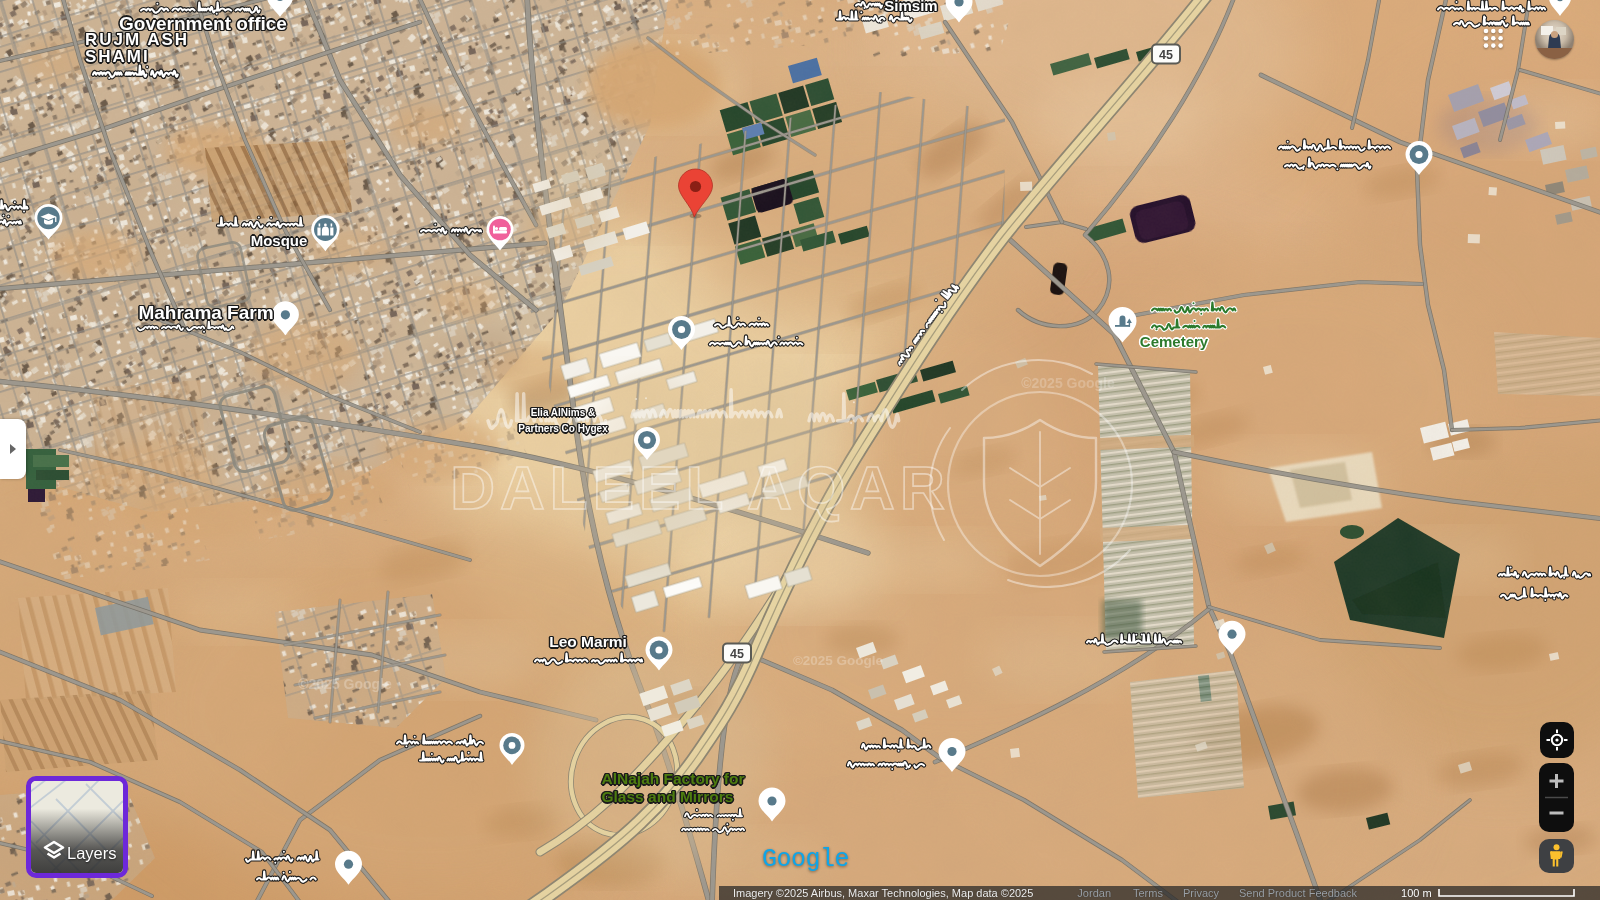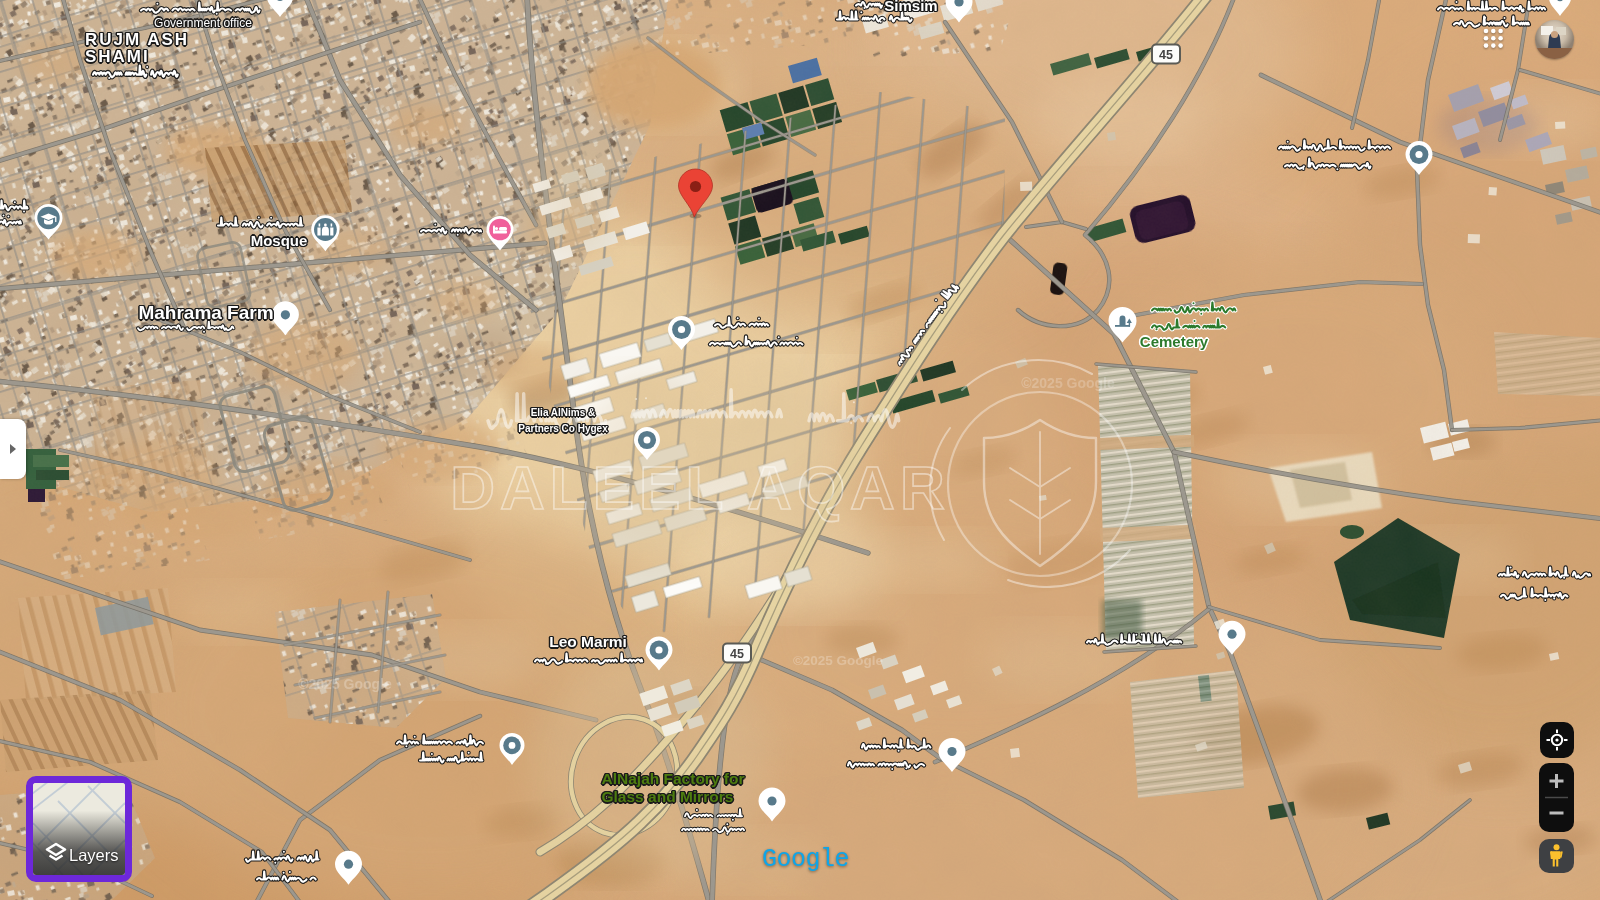--- a/index.html
+++ b/index.html
@@ -932,21 +932,21 @@
       <g>
         <path d="M1232,654.7 C1227.5,647.7 1218.5,642.57 1218.5,634.2 a13.5,13.5 0 1,1 27.0,0 C1245.5,642.57 1236.5,647.7 1232,654.7 Z" fill="#ffffff"></path>
         <circle cx="1232" cy="634.2" r="4.6" fill="#587a8b"></circle>
       </g>
       <g>
         <ellipse cx="695.5" cy="216" rx="6" ry="2.4" fill="#000000" opacity="0.25"></ellipse>
         <path d="M694.2,217 C691,205 678.5,195.5 678.5,186 a17,17 0 1,1 34,0 C712.5,195.5 700,205 694.2,217 Z" fill="#ea4335" stroke="#b23125" stroke-width="0.8"></path>
         <circle cx="695.5" cy="186.5" r="5.6" fill="#8a1f15"></circle>
       </g>
     </svg>
-<div style="position:absolute;left:203px;top:23px;transform:translate(-50%,-50%);font-size:12px;font-weight:400;color:#fff;text-shadow:-1px -1px 0 #1b1b1b,1px -1px 0 #1b1b1b,-1px 1px 0 #1b1b1b,1px 1px 0 #1b1b1b,0 -1.5px 0 #1b1b1b,0 1.5px 0 #1b1b1b,-1.5px 0 0 #1b1b1b,1.5px 0 0 #1b1b1b;letter-spacing:0;line-height:17px;white-space:pre;text-align:center">Government office</div>
+<div style="position:absolute;left:203px;top:23px;transform:translate(-50%,-50%);font-size:19px;font-weight:700;color:#fff;text-shadow:-1px -1px 0 #1b1b1b,1px -1px 0 #1b1b1b,-1px 1px 0 #1b1b1b,1px 1px 0 #1b1b1b,0 -1.5px 0 #1b1b1b,0 1.5px 0 #1b1b1b,-1.5px 0 0 #1b1b1b,1.5px 0 0 #1b1b1b;letter-spacing:0;line-height:17px;white-space:pre;text-align:center">Government office</div>
 <div style="position:absolute;left:137px;top:48px;transform:translate(-50%,-50%);font-size:17px;font-weight:700;color:#fff;text-shadow:-1px -1px 0 #1b1b1b,1px -1px 0 #1b1b1b,-1px 1px 0 #1b1b1b,1px 1px 0 #1b1b1b,0 -1.5px 0 #1b1b1b,0 1.5px 0 #1b1b1b,-1.5px 0 0 #1b1b1b,1.5px 0 0 #1b1b1b;letter-spacing:2px;line-height:17px;white-space:pre;">RUJM ASH
 SHAMI</div>
 <div style="position:absolute;left:279px;top:240px;transform:translate(-50%,-50%);font-size:15px;font-weight:700;color:#fff;text-shadow:-1px -1px 0 #1b1b1b,1px -1px 0 #1b1b1b,-1px 1px 0 #1b1b1b,1px 1px 0 #1b1b1b,0 -1.5px 0 #1b1b1b,0 1.5px 0 #1b1b1b,-1.5px 0 0 #1b1b1b,1.5px 0 0 #1b1b1b;letter-spacing:0;line-height:17px;white-space:pre;text-align:right">Mosque</div>
 <div style="position:absolute;left:206px;top:313px;transform:translate(-50%,-50%);font-size:19px;font-weight:700;color:#fff;text-shadow:-1px -1px 0 #1b1b1b,1px -1px 0 #1b1b1b,-1px 1px 0 #1b1b1b,1px 1px 0 #1b1b1b,0 -1.5px 0 #1b1b1b,0 1.5px 0 #1b1b1b,-1.5px 0 0 #1b1b1b,1.5px 0 0 #1b1b1b;letter-spacing:0;line-height:17.5px;white-space:pre;text-align:center">Mahrama Farm</div>
 <div style="position:absolute;left:911px;top:5px;transform:translate(-50%,-50%);font-size:15px;font-weight:700;color:#fff;text-shadow:-1px -1px 0 #1b1b1b,1px -1px 0 #1b1b1b,-1px 1px 0 #1b1b1b,1px 1px 0 #1b1b1b,0 -1.5px 0 #1b1b1b,0 1.5px 0 #1b1b1b,-1.5px 0 0 #1b1b1b,1.5px 0 0 #1b1b1b;letter-spacing:0;line-height:17px;white-space:pre;text-align:center">Simsim</div>
 <div style="position:absolute;left:1174px;top:341px;transform:translate(-50%,-50%);font-size:15px;font-weight:700;color:#2c7a2c;text-shadow:-1px -1px 0 #fff,1px -1px 0 #fff,-1px 1px 0 #fff,1px 1px 0 #fff,0 -1.5px 0 #fff,0 1.5px 0 #fff,-1.5px 0 0 #fff,1.5px 0 0 #fff;letter-spacing:0;line-height:17px;white-space:pre;text-align:center">Cemetery</div>
 <div style="position:absolute;left:563px;top:421px;transform:translate(-50%,-50%);font-size:10px;font-weight:700;color:#fff;text-shadow:-1px -1px 0 #1b1b1b,1px -1px 0 #1b1b1b,-1px 1px 0 #1b1b1b,1px 1px 0 #1b1b1b,0 -1.5px 0 #1b1b1b,0 1.5px 0 #1b1b1b,-1.5px 0 0 #1b1b1b,1.5px 0 0 #1b1b1b;letter-spacing:0;line-height:16px;white-space:pre;text-align:center">Elia AlNims &amp;
 Partners Co Hygex</div>
 <div style="position:absolute;left:588px;top:642px;transform:translate(-50%,-50%);font-size:15.5px;font-weight:700;color:#fff;text-shadow:-1px -1px 0 #1b1b1b,1px -1px 0 #1b1b1b,-1px 1px 0 #1b1b1b,1px 1px 0 #1b1b1b,0 -1.5px 0 #1b1b1b,0 1.5px 0 #1b1b1b,-1.5px 0 0 #1b1b1b,1.5px 0 0 #1b1b1b;letter-spacing:0;line-height:17.5px;white-space:pre;text-align:left">Leo Marmi</div>
 <div style="position:absolute;left:673px;top:788px;transform:translate(-50%,-50%);font-size:15.5px;font-weight:700;color:#4d7c0f;text-shadow:-1px -1px 0 #1b1b1b,1px -1px 0 #1b1b1b,-1px 1px 0 #1b1b1b,1px 1px 0 #1b1b1b,0 -1.5px 0 #1b1b1b,0 1.5px 0 #1b1b1b,-1.5px 0 0 #1b1b1b,1.5px 0 0 #1b1b1b;letter-spacing:0;line-height:18px;white-space:pre;">AlNajah Factory for
@@ -959,21 +959,21 @@
 <div style="position:absolute;left:345px;top:684px;transform:translate(-50%,-50%);font-size:14px;font-weight:700;color:rgba(255,255,255,0.25)">©2025 Google</div>
 <div style="position:absolute;left:1166px;top:54px;transform:translate(-50%,-50%);background:#fdfdfb;border:2px solid #5b5b55;border-radius:5px;width:26px;height:17px;font-size:12.5px;font-weight:700;color:#444;display:flex;align-items:center;justify-content:center">45</div>
 <div style="position:absolute;left:737px;top:653px;transform:translate(-50%,-50%);background:#fdfdfb;border:2px solid #5b5b55;border-radius:5px;width:26px;height:17px;font-size:12.5px;font-weight:700;color:#444;display:flex;align-items:center;justify-content:center">45</div>
 
 <div style="position:absolute;left:0;top:419px;width:26px;height:60px;background:#fff;border-radius:0 8px 8px 0;box-shadow:1px 0 3px rgba(0,0,0,0.3);display:flex;align-items:center;justify-content:center">
       <svg width="10" height="12">
         <path d="M2,1 L8,6 L2,11 Z" fill="#666"></path>
       </svg>
     </div>
 
-<div style="position:absolute;left:26px;top:776px;width:92px;height:92px;background:#e8e4da;border:7px solid #6d28d9;border-radius:10px;overflow:hidden">
+<div style="position:absolute;left:26px;top:776px;width:92px;height:92px;background:#e8e4da;border:5px solid #6d28d9;border-radius:10px;overflow:hidden">
 <svg width="92" height="92" viewBox="0 0 92 92">
 <rect width="92" height="92" fill="#eceadf"></rect>
 <g stroke="#bcc8d4" stroke-width="1.8" fill="none" opacity="0.85">
 <path d="M-5,30 L40,-5"></path>
           <path d="M5,62 L72,-5"></path>
           <path d="M20,92 L92,20"></path>
           <path d="M57,92 L92,57"></path>
 <path d="M-5,55 L30,92"></path>
           <path d="M25,18 L78,72"></path>
           <path d="M55,3 L92,40"></path>
@@ -1041,12 +1041,23 @@
 <rect width="39" height="39" fill="url(#avg)"></rect>
 <rect x="6" y="6" width="12" height="9" fill="#f4f1ea"></rect>
         <rect x="21" y="7" width="10" height="8" fill="#ddd5c5"></rect>
 <rect x="0" y="28" width="39" height="11" fill="#8a6144"></rect>
 <path d="M14,18 a5.5,5.5 0 0,1 11,0 l1,10 h-13 z" fill="#2e3b52"></path>
         <circle cx="19.5" cy="14.5" r="3.6" fill="#caa27f"></circle>
       </svg></div>
 
 <div style="position:absolute;left:762px;top:845px;color:#0ea5e9;font-size:25px;font-weight:500;letter-spacing:-0.5px;text-shadow:0 1px 3px rgba(0,0,0,0.45);font-family:Liberation Mono, monospace">Google</div>
 
+<div style="position:absolute;left:719px;top:886px;right:0;height:14px;background:rgba(38,38,38,0.72);display:flex;align-items:center;font-size:11px;color:#eee;white-space:nowrap;text-shadow:0 0 1px rgba(0,0,0,0.5)">
+<span style="margin-left:14px">Imagery ©2025 Airbus, Maxar Technologies, Map data ©2025</span>
+<span style="color:#9aa0a6;margin-left:44px">Jordan</span>
+<span style="color:#9aa0a6;margin-left:22px">Terms</span>
+<span style="color:#9aa0a6;margin-left:20px">Privacy</span>
+<span style="color:#9aa0a6;margin-left:20px">Send Product Feedback</span>
+<span style="color:#fff;margin-left:44px">100 m</span>
+<svg width="140" height="10" style="margin-left:6px">
+        <path d="M1,1 V8 H136 V1" stroke="#fff" stroke-width="1.6" fill="none"></path>
+      </svg>
+</div>
 </div>
 </body></html>

